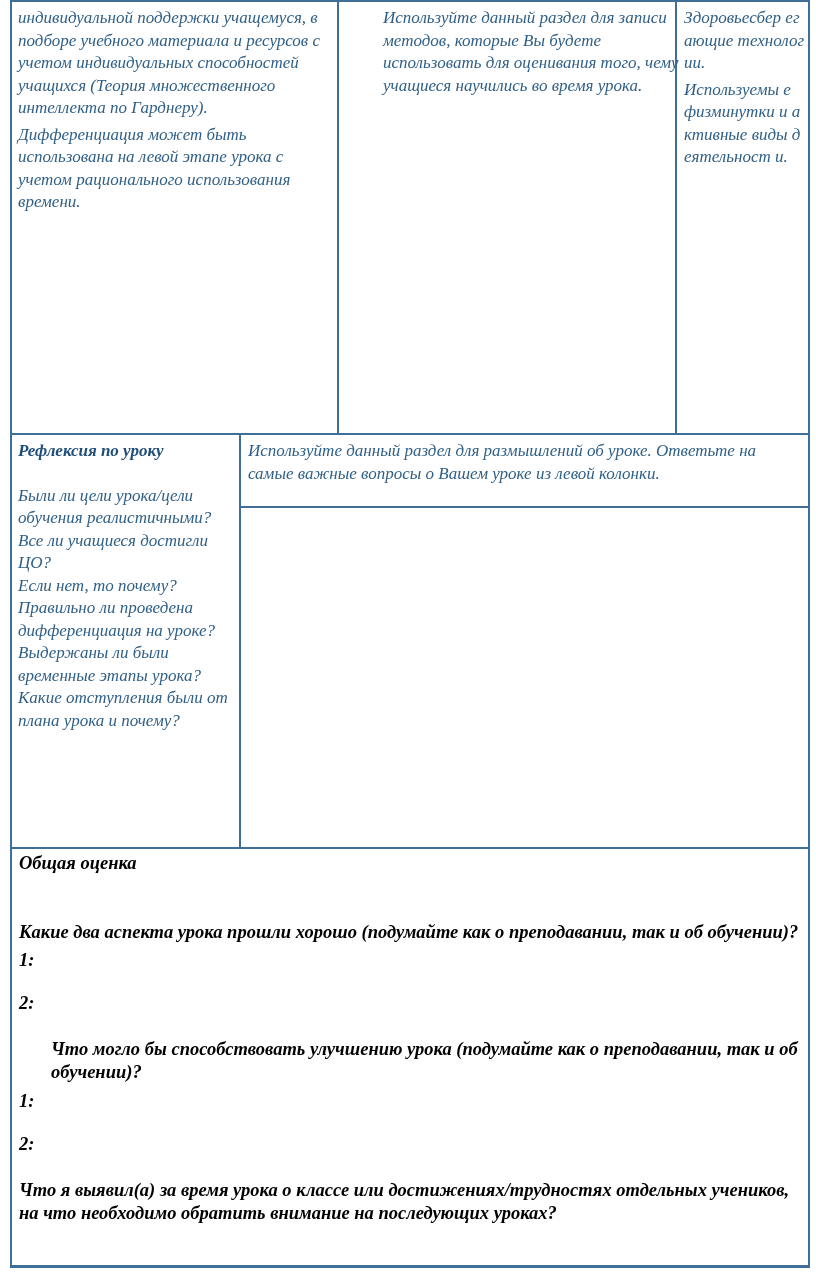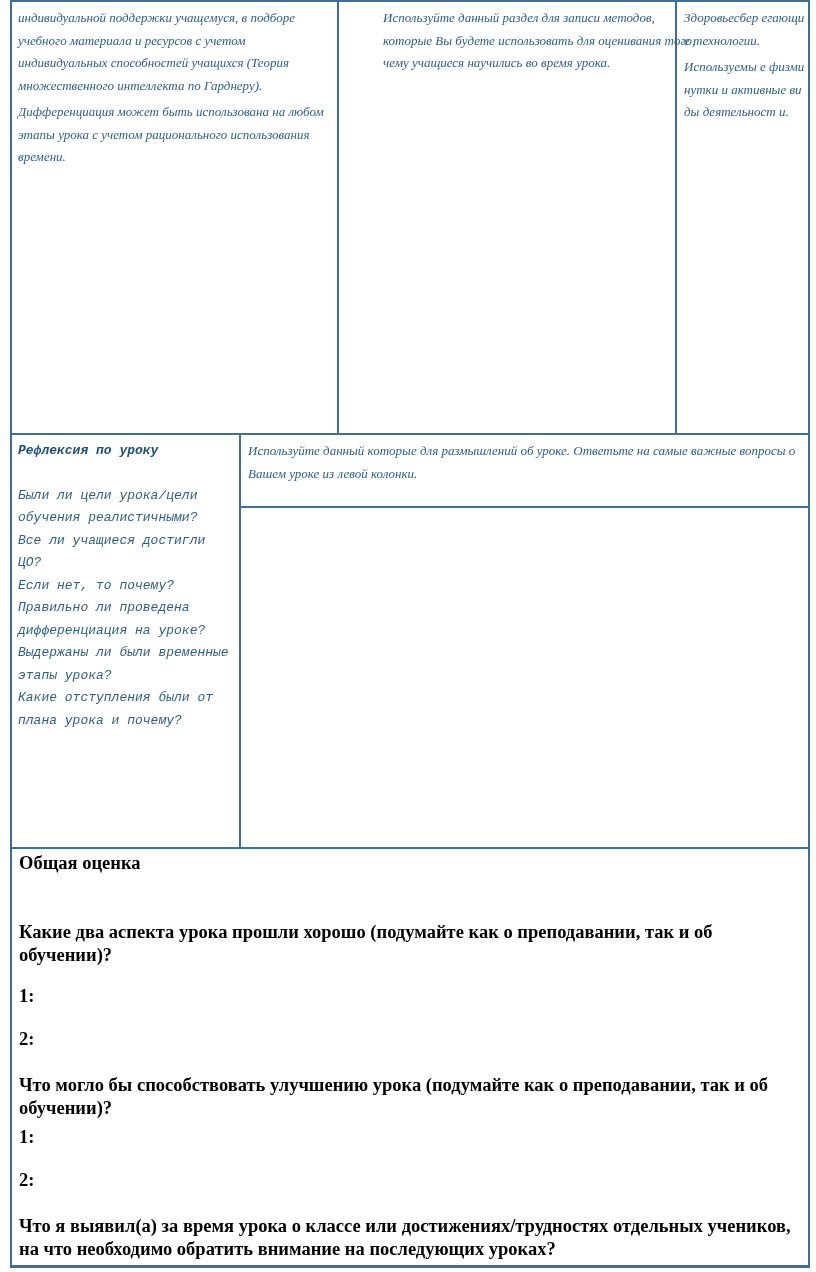--- a/index.html
+++ b/index.html
@@ -1,19 +1,19 @@
 <!DOCTYPE html>
 <html><head>
   <meta charset="utf-8">
   <style>
     html, body { margin: 0; padding: 0; background: #ffffff; }
     body { width: 816px; height: 1272px; position: relative; overflow: hidden; font-family: "Liberation Serif", "DejaVu Serif", serif; }
     .line { position: absolute; background: #3f6f96; }
-    .cell { position: absolute; box-sizing: border-box; }
-    .it { font-style: italic; color: #2f5f86; font-size: 13px; line-height: 22.5px; }
+    .cell { position: absolute; box-sizing: border-box; font-style: italic; }
+    .it { font-style: italic; color: #2f5f86; font-size: 17px; line-height: 22.5px; }
     .it p { margin: 0 0 4px 0; }
     .bold-blue { font-weight: bold; font-style: normal; color: #1f4e79; }
     .bk { color: #000; font-weight: bold; font-size: 18.5px; line-height: 23px; }
     .bk p { margin: 0; }
   </style>
 </head>
 <body>
 
 <div class="line" style="left:10px;top:0;width:800px;height:2px;"></div>
 <div class="line" style="left:10px;top:0;width:2px;height:1268px;"></div>
@@ -21,50 +21,50 @@
 <div class="line" style="left:10px;top:1265px;width:800px;height:3px;"></div>
 <div class="line" style="left:337px;top:0;width:2px;height:434px;"></div>
 <div class="line" style="left:675px;top:0;width:2px;height:434px;"></div>
 <div class="line" style="left:10px;top:433px;width:800px;height:2px;"></div>
 <div class="line" style="left:239px;top:433px;width:2px;height:415px;"></div>
 <div class="line" style="left:239px;top:506px;width:571px;height:2px;"></div>
 <div class="line" style="left:10px;top:847px;width:800px;height:2px;"></div>
 
 <div class="cell it" style="left:18px;top:7px;width:316px;">
   <p>индивидуальной поддержки учащемуся, в подборе учебного материала и ресурсов с учетом индивидуальных способностей учащихся (Теория множественного интеллекта по Гарднеру).</p>
-  <p>Дифференциация может быть использована на любом этапы урока с учетом рационального использования времени.</p>
+  <p>Дифференциация может быть использована на левой этапе урока с учетом рационального использования времени.</p>
 </div>
 
 <div class="cell it" style="left:346px;top:7px;width:320px;margin-left:37px;">
   <p>Используйте данный раздел для записи методов, которые Вы будете использовать для оценивания того, чему учащиеся научились во время урока.</p>
 </div>
 
 <div class="cell it" style="left:684px;top:7px;width:122px;word-break:break-all;">
   <p>Здоровьесбер егающие технологии.</p>
   <p>Используемы е физминутки и активные виды деятельност и.</p>
 </div>
 
-<div class="cell it" style="left:18px;top:440px;width:218px;font-family:Liberation Mono, monospace;">
+<div class="cell it" style="left:18px;top:440px;width:218px;">
   <div style="font-weight:bold;color:#1f4e79;margin-bottom:22px;">Рефлексия по уроку</div>
   <div>Были ли цели урока/цели обучения реалистичными?</div>
   <div>Все ли учащиеся достигли ЦО?</div>
   <div>Если нет, то почему?</div>
   <div>Правильно ли проведена дифференциация на уроке?</div>
   <div>Выдержаны ли были временные этапы урока?</div>
   <div>Какие отступления были от плана урока и почему?</div>
 </div>
 
 <div class="cell it" style="left:248px;top:440px;width:556px;">
-  <div>Используйте данный которые для размышлений об уроке. Ответьте на самые важные вопросы о Вашем уроке из левой колонки.</div>
+  <div>Используйте данный раздел для размышлений об уроке. Ответьте на самые важные вопросы о Вашем уроке из левой колонки.</div>
 </div>
 
 <div class="cell" style="left:241px;top:508px;width:567px;height:339px;"></div>
 
 <div class="cell bk" style="left:19px;top:852px;width:785px;">
   <p style="margin-bottom:46px;">Общая оценка</p>
-  <p style="margin-bottom:18px;">Какие два аспекта урока прошли хорошо (подумайте как о преподавании, так и об обучении)?</p>
+  <p style="margin-bottom:5px;">Какие два аспекта урока прошли хорошо (подумайте как о преподавании, так и об обучении)?</p>
   <p style="margin-bottom:20px;">1:</p>
   <p style="margin-bottom:23px;">2:</p>
-  <p style="margin-bottom:6px;">Что могло бы способствовать улучшению урока (подумайте как о преподавании, так и об обучении)?</p>
+  <p style="margin-bottom:6px;margin-left:32px;">Что могло бы способствовать улучшению урока (подумайте как о преподавании, так и об обучении)?</p>
   <p style="margin-bottom:20px;">1:</p>
   <p style="margin-bottom:23px;">2:</p>
   <p>Что я выявил(а) за время урока о классе или достижениях/трудностях отдельных учеников, на что необходимо обратить внимание на последующих уроках?</p>
 </div>
 
 </body></html>

